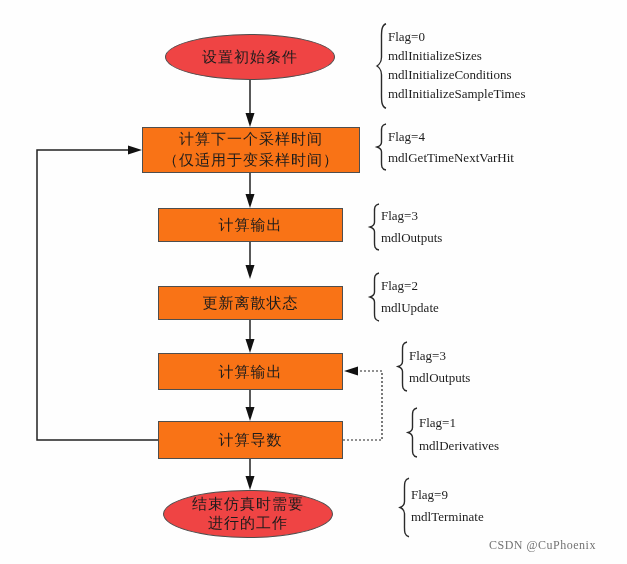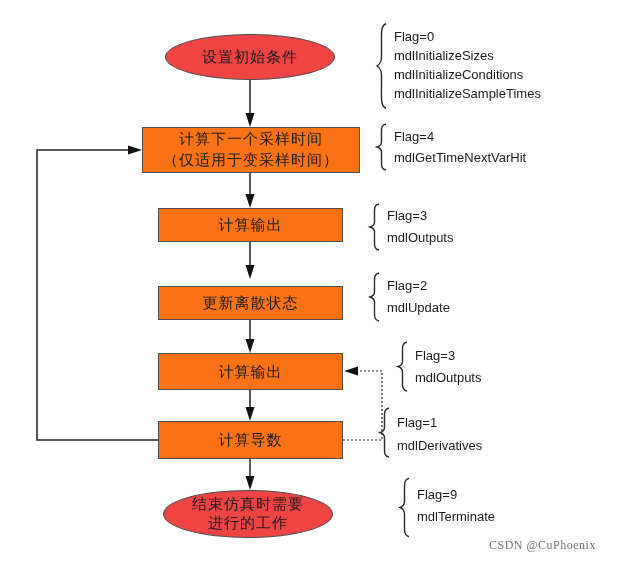--- a/index.html
+++ b/index.html
@@ -10,22 +10,22 @@
 
   .node{position:absolute;display:flex;flex-direction:column;align-items:center;
         justify-content:center;box-sizing:border-box;color:#1c1c1c;
         font-size:15px;line-height:20px;text-align:center;letter-spacing:1px;}
   .rect{border:1.4px solid #4e4e4e;background:#f97316;}
   .ellipse{border:1.2px solid #4e4e4e;border-radius:50%;background:#ef4444;}
 
   .anno{position:absolute;display:flex;align-items:stretch;}
   .anno .brace-wrap{flex:0 0 14px;}
   .anno .brace-wrap svg{display:block;width:14px;}
-  .anno .lines{margin-left:6px;color:#1d1d1d;
-        font-family:Liberation Sans, sans-serif;
+  .anno .lines{margin-left:0;color:#1d1d1d;
+        font-family:Liberation Serif, serif;
         font-size:13px;white-space:nowrap;}
   .anno .lines div{height:19px;line-height:19px;}
   .anno.sp21 .lines div{height:21px;line-height:21px;}
   .anno.sp22 .lines div{height:22px;line-height:22px;}
   .anno.sp23 .lines div{height:23px;line-height:23px;}
 
   #watermark{position:absolute;left:489px;top:538px;color:#737373;
         font-family:Liberation Serif, serif;font-size:12px;
         letter-spacing:0.5px;}
 </style>
@@ -146,21 +146,21 @@
       <svg viewBox="0 0 14 100" preserveAspectRatio="none" style="height:51px;" fill="none" stroke="#2a2a2a" stroke-width="1.4">
         <path vector-effect="non-scaling-stroke" d="M12,2 C7,4 7.5,12 7.5,20 L7.5,40 C7.5,47 3,50 3,50 C3,50 7.5,53 7.5,60 L7.5,80 C7.5,88 7,96 12,98"></path>
       </svg>
     </span>
     <div class="lines" style="padding-top:4px;">
       <div>Flag=3</div>
       <div>mdlOutputs</div>
     </div>
   </div>
 
-  <div class="anno sp23" style="left:377px;top:407px;height:51px;">
+  <div class="anno sp23" style="left:405px;top:407px;height:51px;">
     <span class="brace-wrap">
       <svg viewBox="0 0 14 100" preserveAspectRatio="none" style="height:51px;" fill="none" stroke="#2a2a2a" stroke-width="1.4">
         <path vector-effect="non-scaling-stroke" d="M12,2 C7,4 7.5,12 7.5,20 L7.5,40 C7.5,47 3,50 3,50 C3,50 7.5,53 7.5,60 L7.5,80 C7.5,88 7,96 12,98"></path>
       </svg>
     </span>
     <div class="lines" style="padding-top:4px;">
       <div>Flag=1</div>
       <div>mdlDerivatives</div>
     </div>
   </div>

